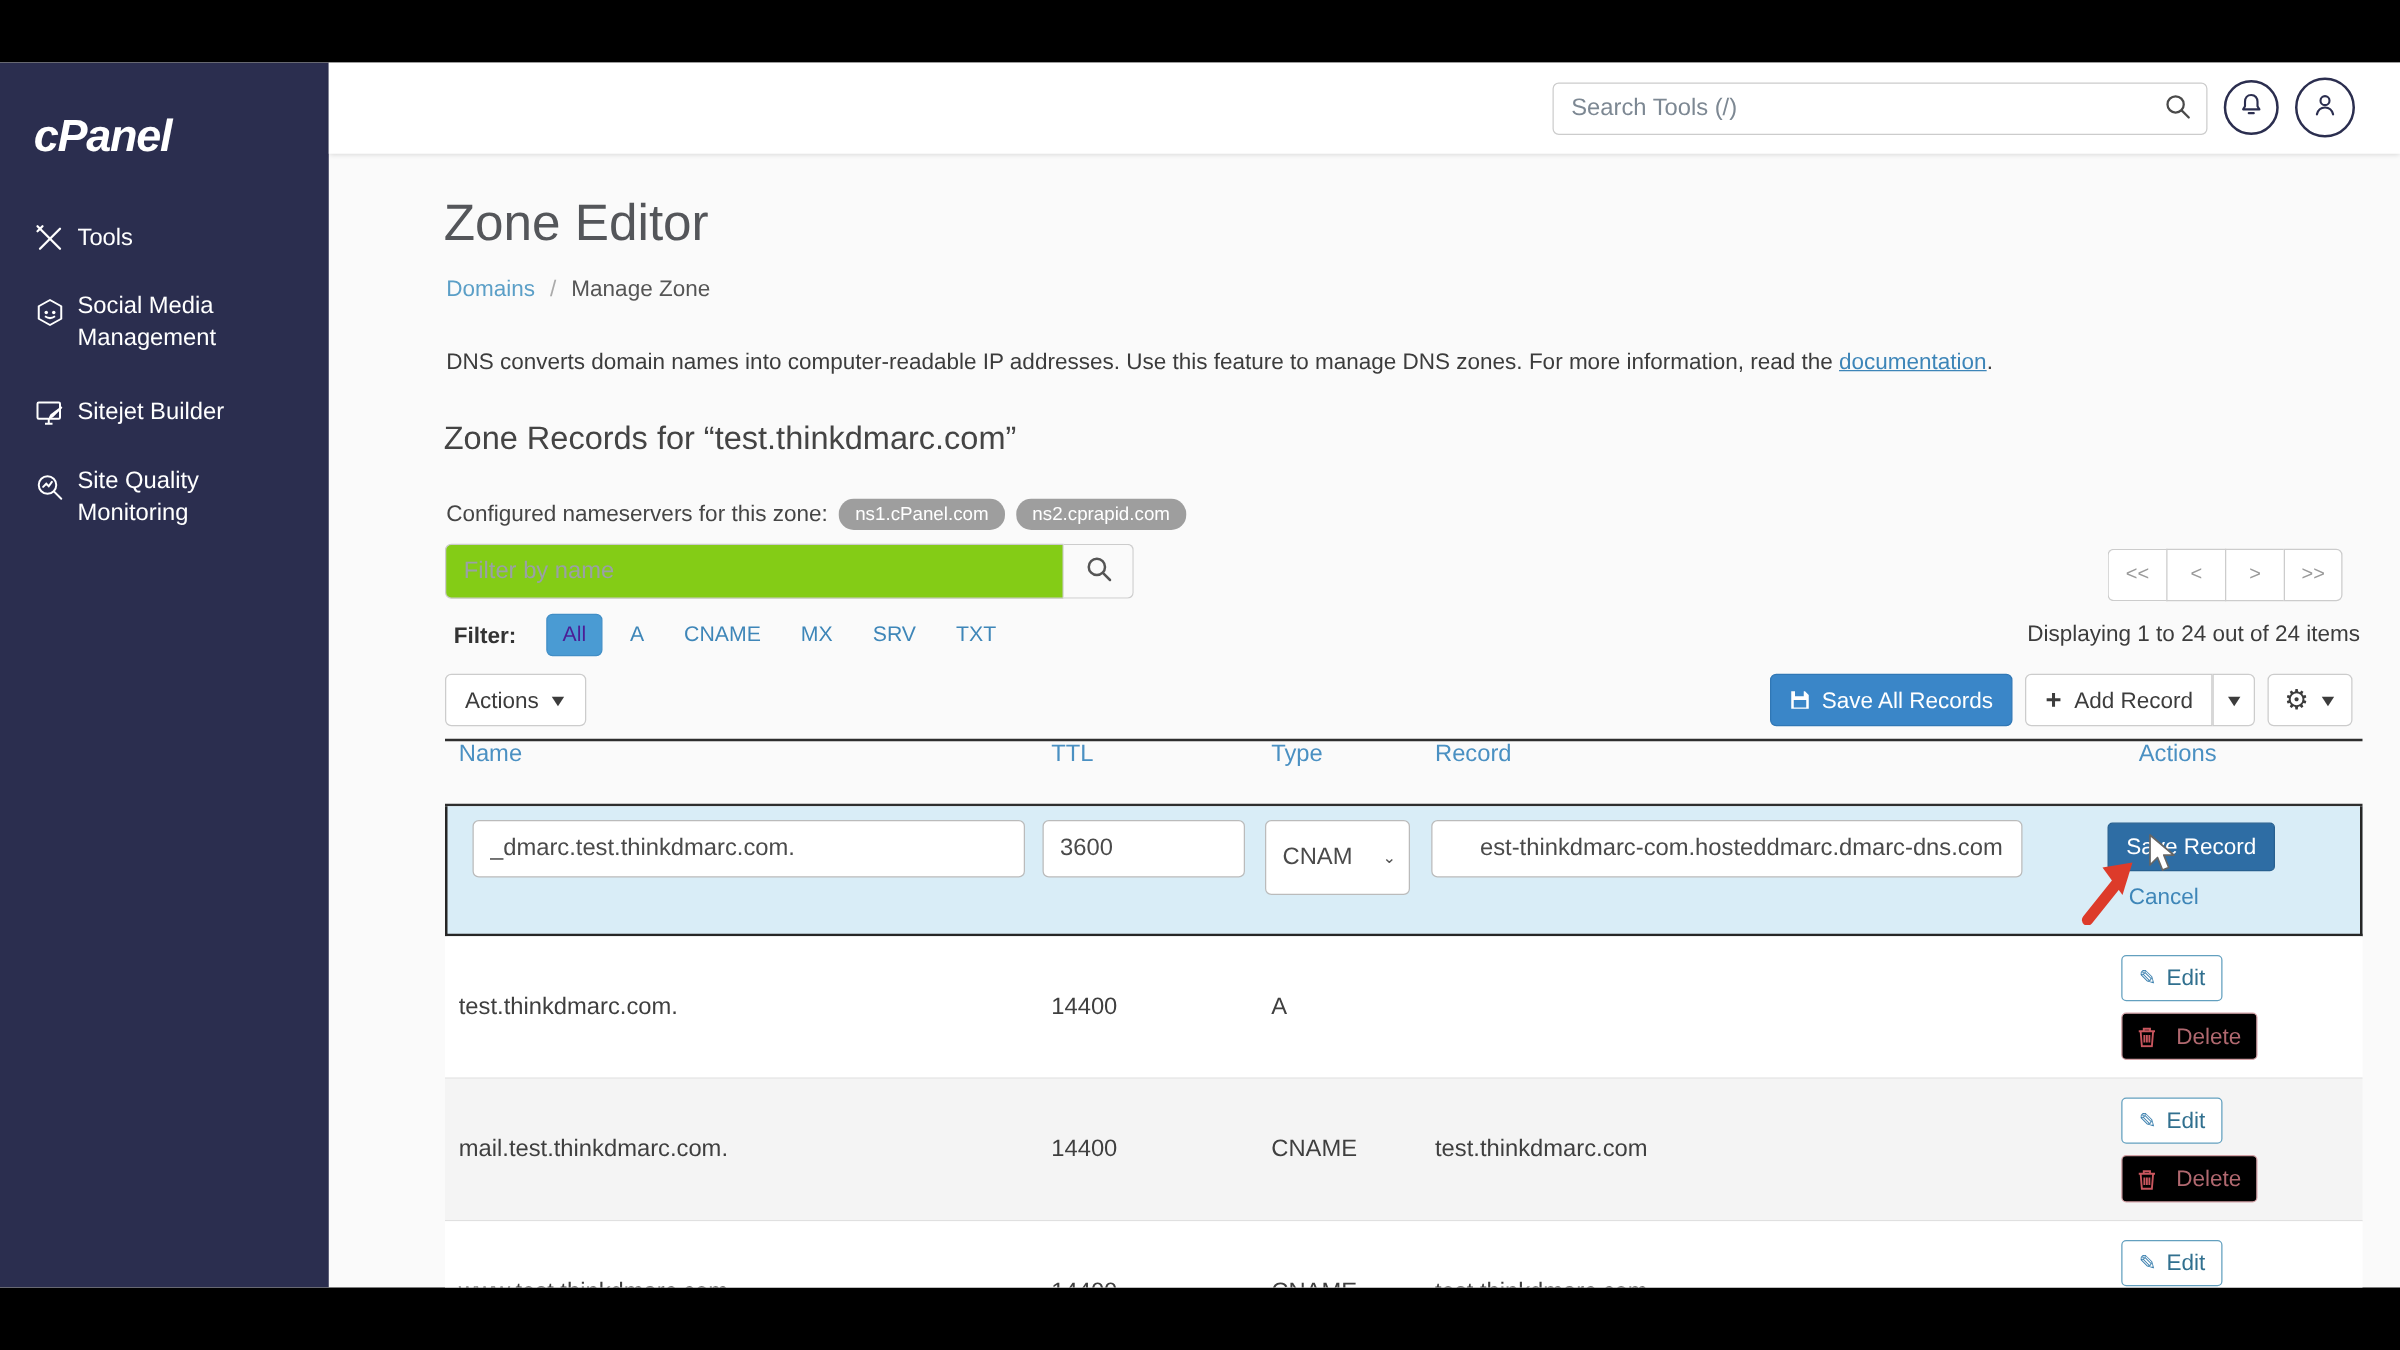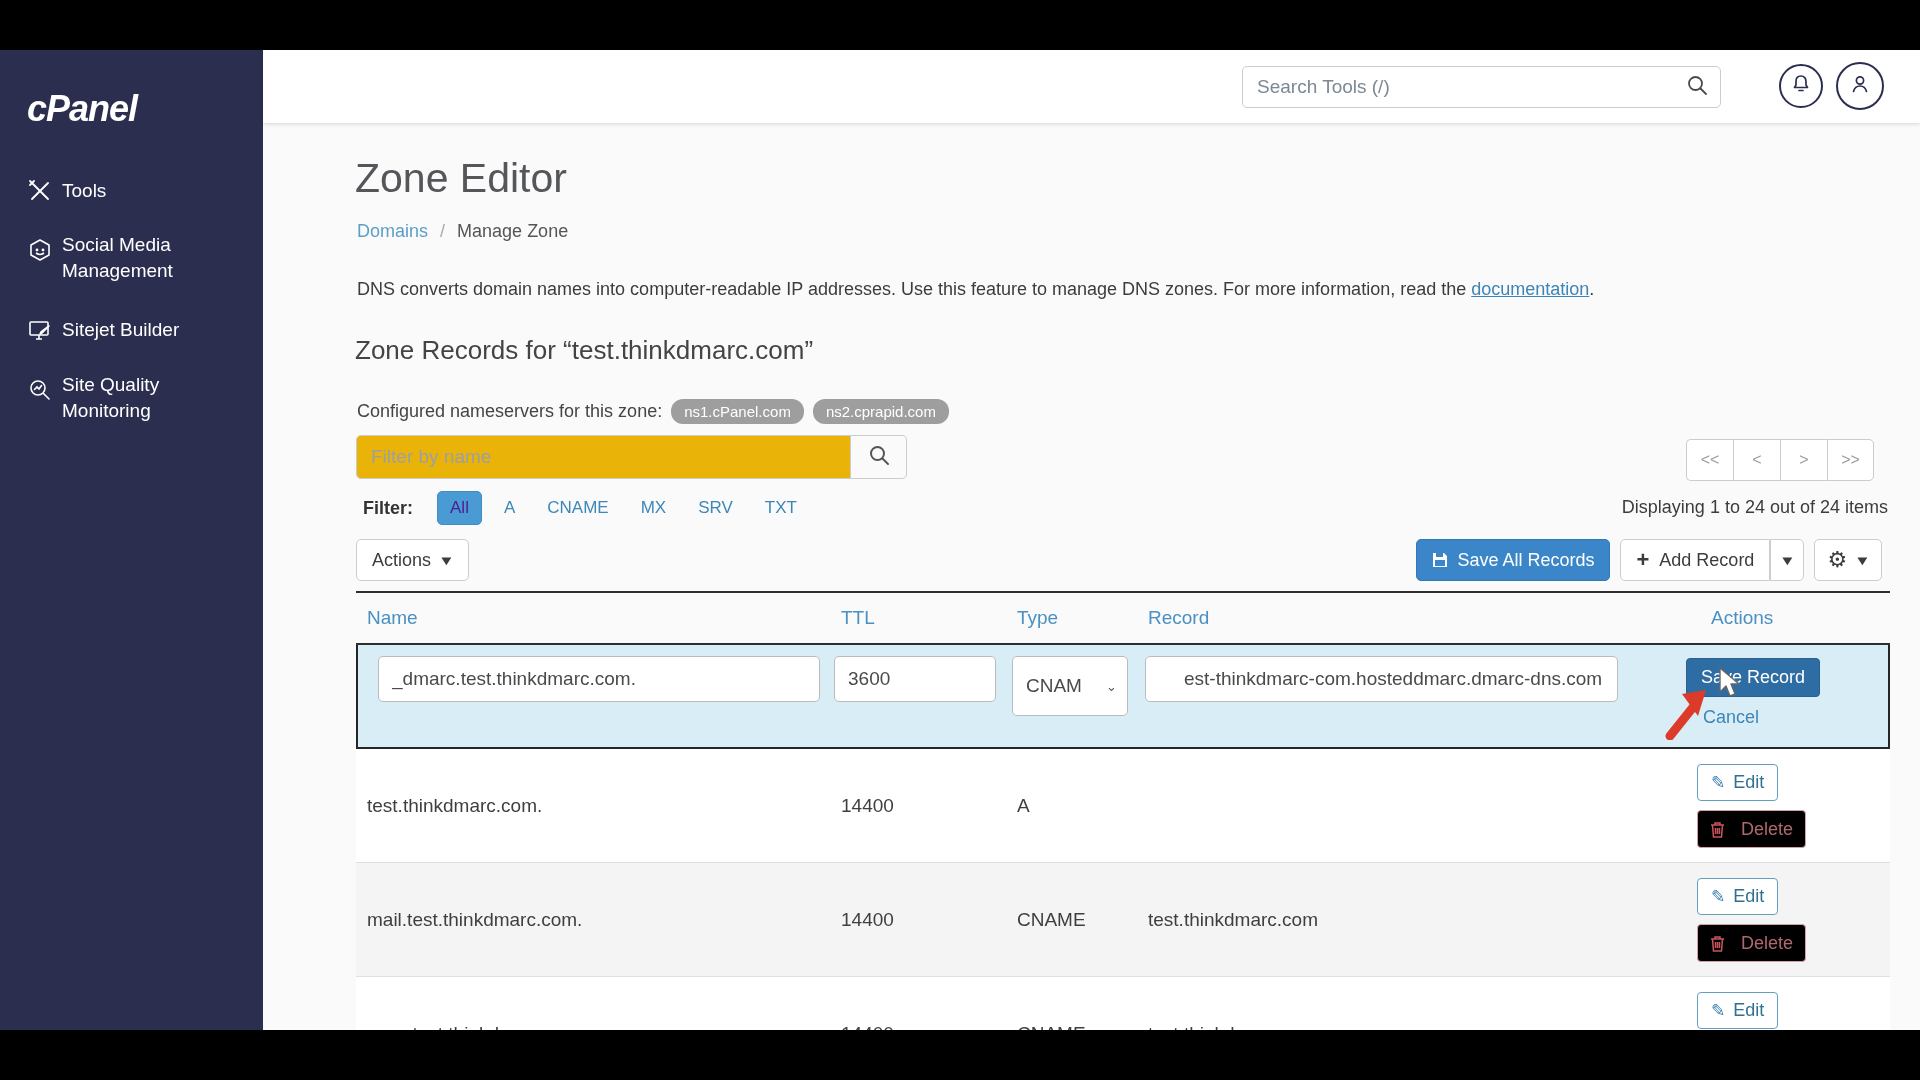--- a/index.html
+++ b/index.html
@@ -9,40 +9,40 @@
 
   
   .sidebar{position:absolute;left:0;top:0;width:263px;height:100%;background:#2b2e4f;}
   .logo{position:absolute;left:27px;top:38px;color:#fff;font-size:36px;font-weight:700;font-style:italic;letter-spacing:-1px;}
   .side-item{position:absolute;left:0;width:263px;display:flex;align-items:flex-start;cursor:pointer;}
   .side-item .s-icon{position:absolute;left:28px;top:1px;width:24px;height:24px;}
   .side-item .s-label{position:absolute;left:62px;top:0;width:170px;color:#fff;font-size:19px;line-height:26px;}
 
   
   .topbar{position:absolute;left:263px;top:0;right:0;height:73px;background:#fff;box-shadow:0 1px 4px rgba(0,0,0,.15);}
-  .search-wrap{position:absolute;left:979px;top:16px;width:479px;height:42px;border:1px solid #ccc;border-radius:5px;background:#fff;display:flex;align-items:center;padding:0 12px;}
+  .search-wrap{position:absolute;left:979px;top:16px;width:524px;height:42px;border:1px solid #ccc;border-radius:5px;background:#fff;display:flex;align-items:center;padding:0 12px;}
   .search-wrap input{flex:1;border:none;outline:none;font-size:19px;color:#444;background:transparent;}
   .search-wrap input::placeholder{color:#7d8893;}
   .circle-btn{position:absolute;top:14px;width:44px;height:44px;border:2px solid #2b2e4f;border-radius:50%;background:#fff;display:flex;align-items:center;justify-content:center;cursor:pointer;}
 
   
   .content{position:absolute;left:355px;top:73px;width:1535px;height:907px;}
   .page-title{position:absolute;left:0;top:32px;font-size:41px;color:#54565a;font-weight:400;}
   .breadcrumb{position:absolute;left:2px;top:98px;font-size:18px;}
   .breadcrumb .bc-link{color:#5b9fc7;text-decoration:none;cursor:pointer;}
   .breadcrumb .bc-sep{color:#aaa;margin:0 7px;}
   .breadcrumb .bc-cur{color:#555;}
   .description{position:absolute;left:2px;top:156px;font-size:18px;color:#3c3c3c;}
   .description a{color:#3d85b8;text-decoration:underline;cursor:pointer;}
   .records-title{position:absolute;left:0;top:212px;font-size:26px;color:#444;font-weight:400;}
   .ns-line{position:absolute;left:2px;top:276px;font-size:18px;color:#454545;display:flex;align-items:center;}
   .ns-badge{display:inline-block;background:#9e9e9e;color:#fff;font-size:15px;padding:4px 13px;border-radius:12px;margin-left:9px;}
 
   .filter-input-wrap{position:absolute;left:1px;top:312px;display:flex;}
-  .filter-input-wrap input{width:495px;height:44px;border:1px solid #ccc;border-radius:5px 0 0 5px;padding:0 14px;font-size:19px;color:#444;outline:none;background:#eab308;}
+  .filter-input-wrap input{width:495px;height:44px;border:1px solid #ccc;border-radius:5px 0 0 5px;padding:0 14px;font-size:19px;color:#444;outline:none;background:#84cc16;}
   .filter-input-wrap input::placeholder{color:#9aa0a6;}
   .filter-search-btn{width:56px;height:44px;border:1px solid #ccc;border-left:none;border-radius:0 5px 5px 0;background:#fafafa;display:flex;align-items:center;justify-content:center;cursor:pointer;}
 
   .filter-row{position:absolute;left:8px;top:368px;display:flex;align-items:center;font-size:18px;}
   .filter-label{font-weight:700;color:#333;margin-right:24px;}
   .filter-pill{background:#4a9bd3;border:1px solid #418ec6;color:#4c1d95;border-radius:5px;padding:6px 12px;margin-right:22px;font-size:17px;cursor:pointer;}
   .filter-link{color:#3e86b8;margin-right:32px;text-decoration:none;font-size:17px;cursor:pointer;}
 
   .pager{position:absolute;right:16px;top:316px;display:flex;}
   .pager button{width:47px;height:42px;background:#fff;border:1px solid #ccc;border-right:none;color:#9a9a9a;font-size:16px;cursor:pointer;}
@@ -56,21 +56,21 @@
   .caret{display:inline-block;margin-left:9px;font-size:13px;color:inherit;transform:scaleX(1.3);}
   .right-group{position:absolute;right:8px;top:0;display:flex;align-items:center;}
   .btn-primary{background:#3a86c8;border:1px solid #3077b5;color:#fff;}
   .split-main{border-radius:5px 0 0 5px;}
   .split-caret{border-radius:0 5px 5px 0;border-left:1px solid #ccc;width:34px;padding:0;margin-right:10px;}
   .gear-btn{padding:0 12px;}
   .gap10{margin-right:10px;}
 
   
   .ztable{position:absolute;left:1px;right:0;top:468px;border-top:2px solid #2e2e2e;}
-  .thead{display:flex;height:52px;align-items:center;border-bottom:2px solid #2e2e2e;font-size:19px;color:#4a90c2;}
+  .thead{display:flex;height:52px;align-items:flex-start;border-bottom:2px solid #2e2e2e;font-size:19px;color:#4a90c2;}
   .col-name{width:485px;padding-left:11px;}
   .col-ttl{width:176px;}
   .col-type{width:131px;}
   .col-record{width:545px;}
   .col-actions{flex:1;padding-left:18px;}
 
   .edit-row{position:relative;height:104px;background:#d9edf7;border:2px solid #262626;border-top:none;}
   .e-input{position:absolute;top:11px;height:46px;border:1px solid #bbb;border-radius:5px;background:#fff;font-size:19px;color:#4a4a4a;padding:0 13px;outline:none;}
   .e-name{left:20px;width:442px;}
   .e-ttl{left:476px;width:162px;}

